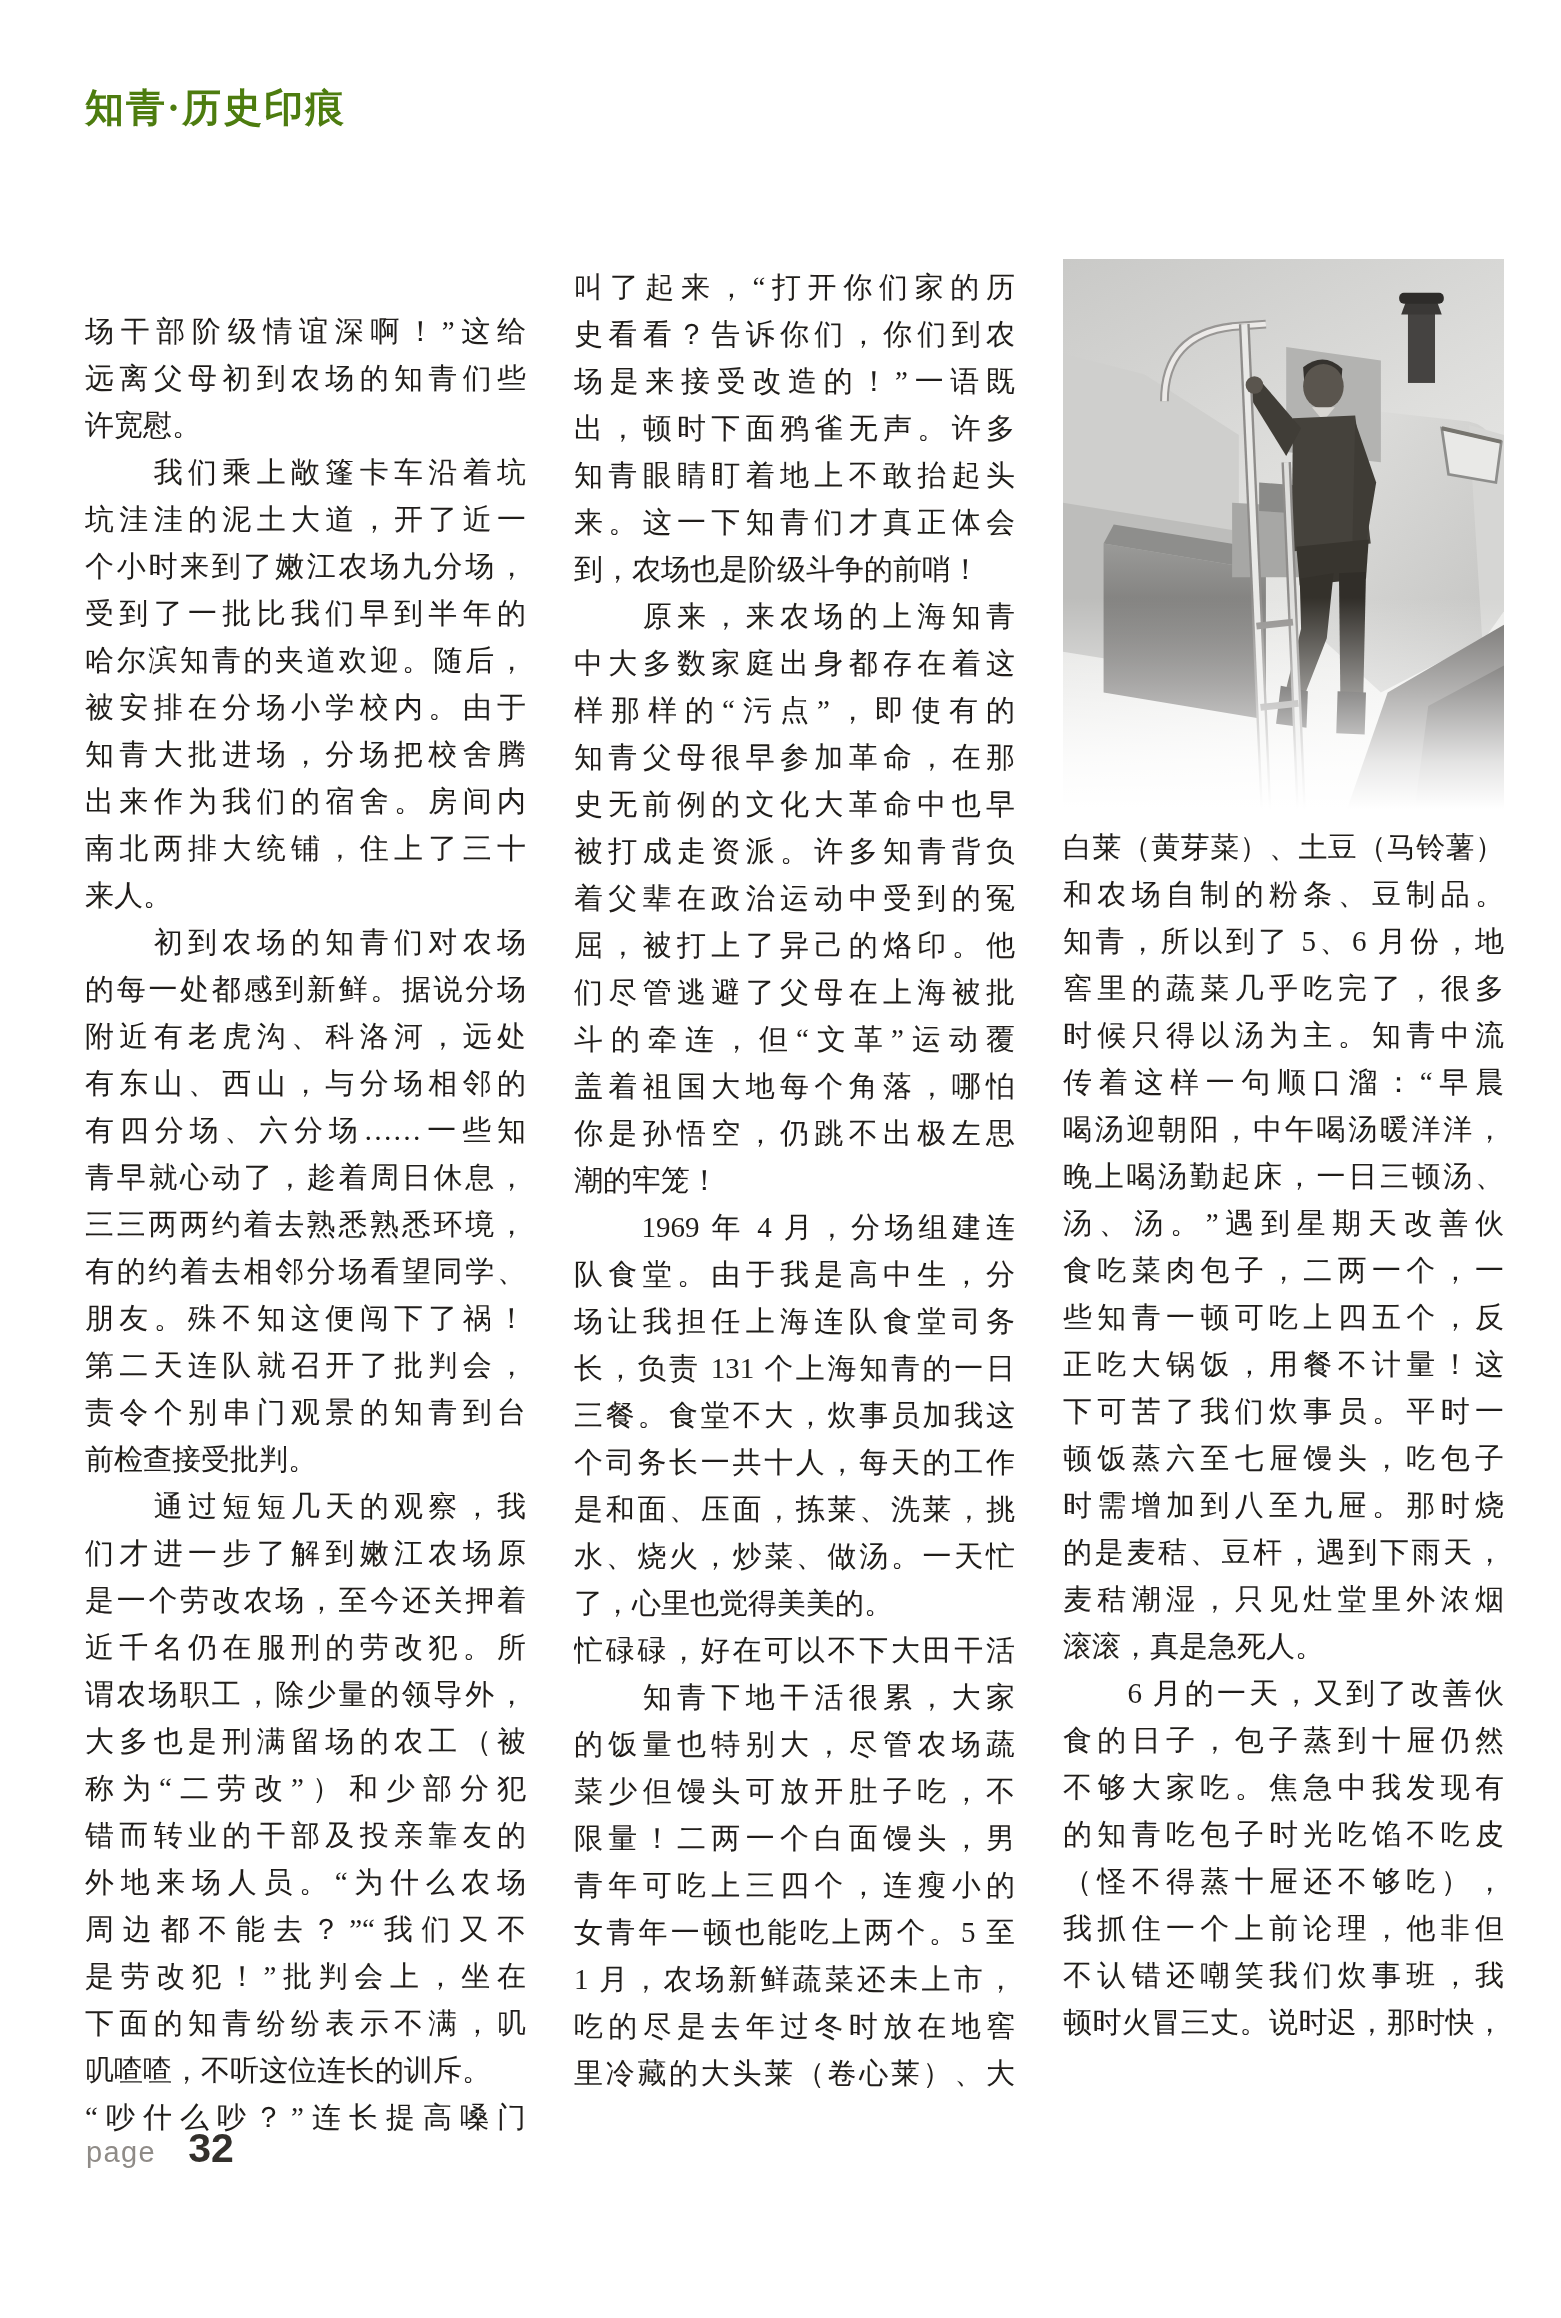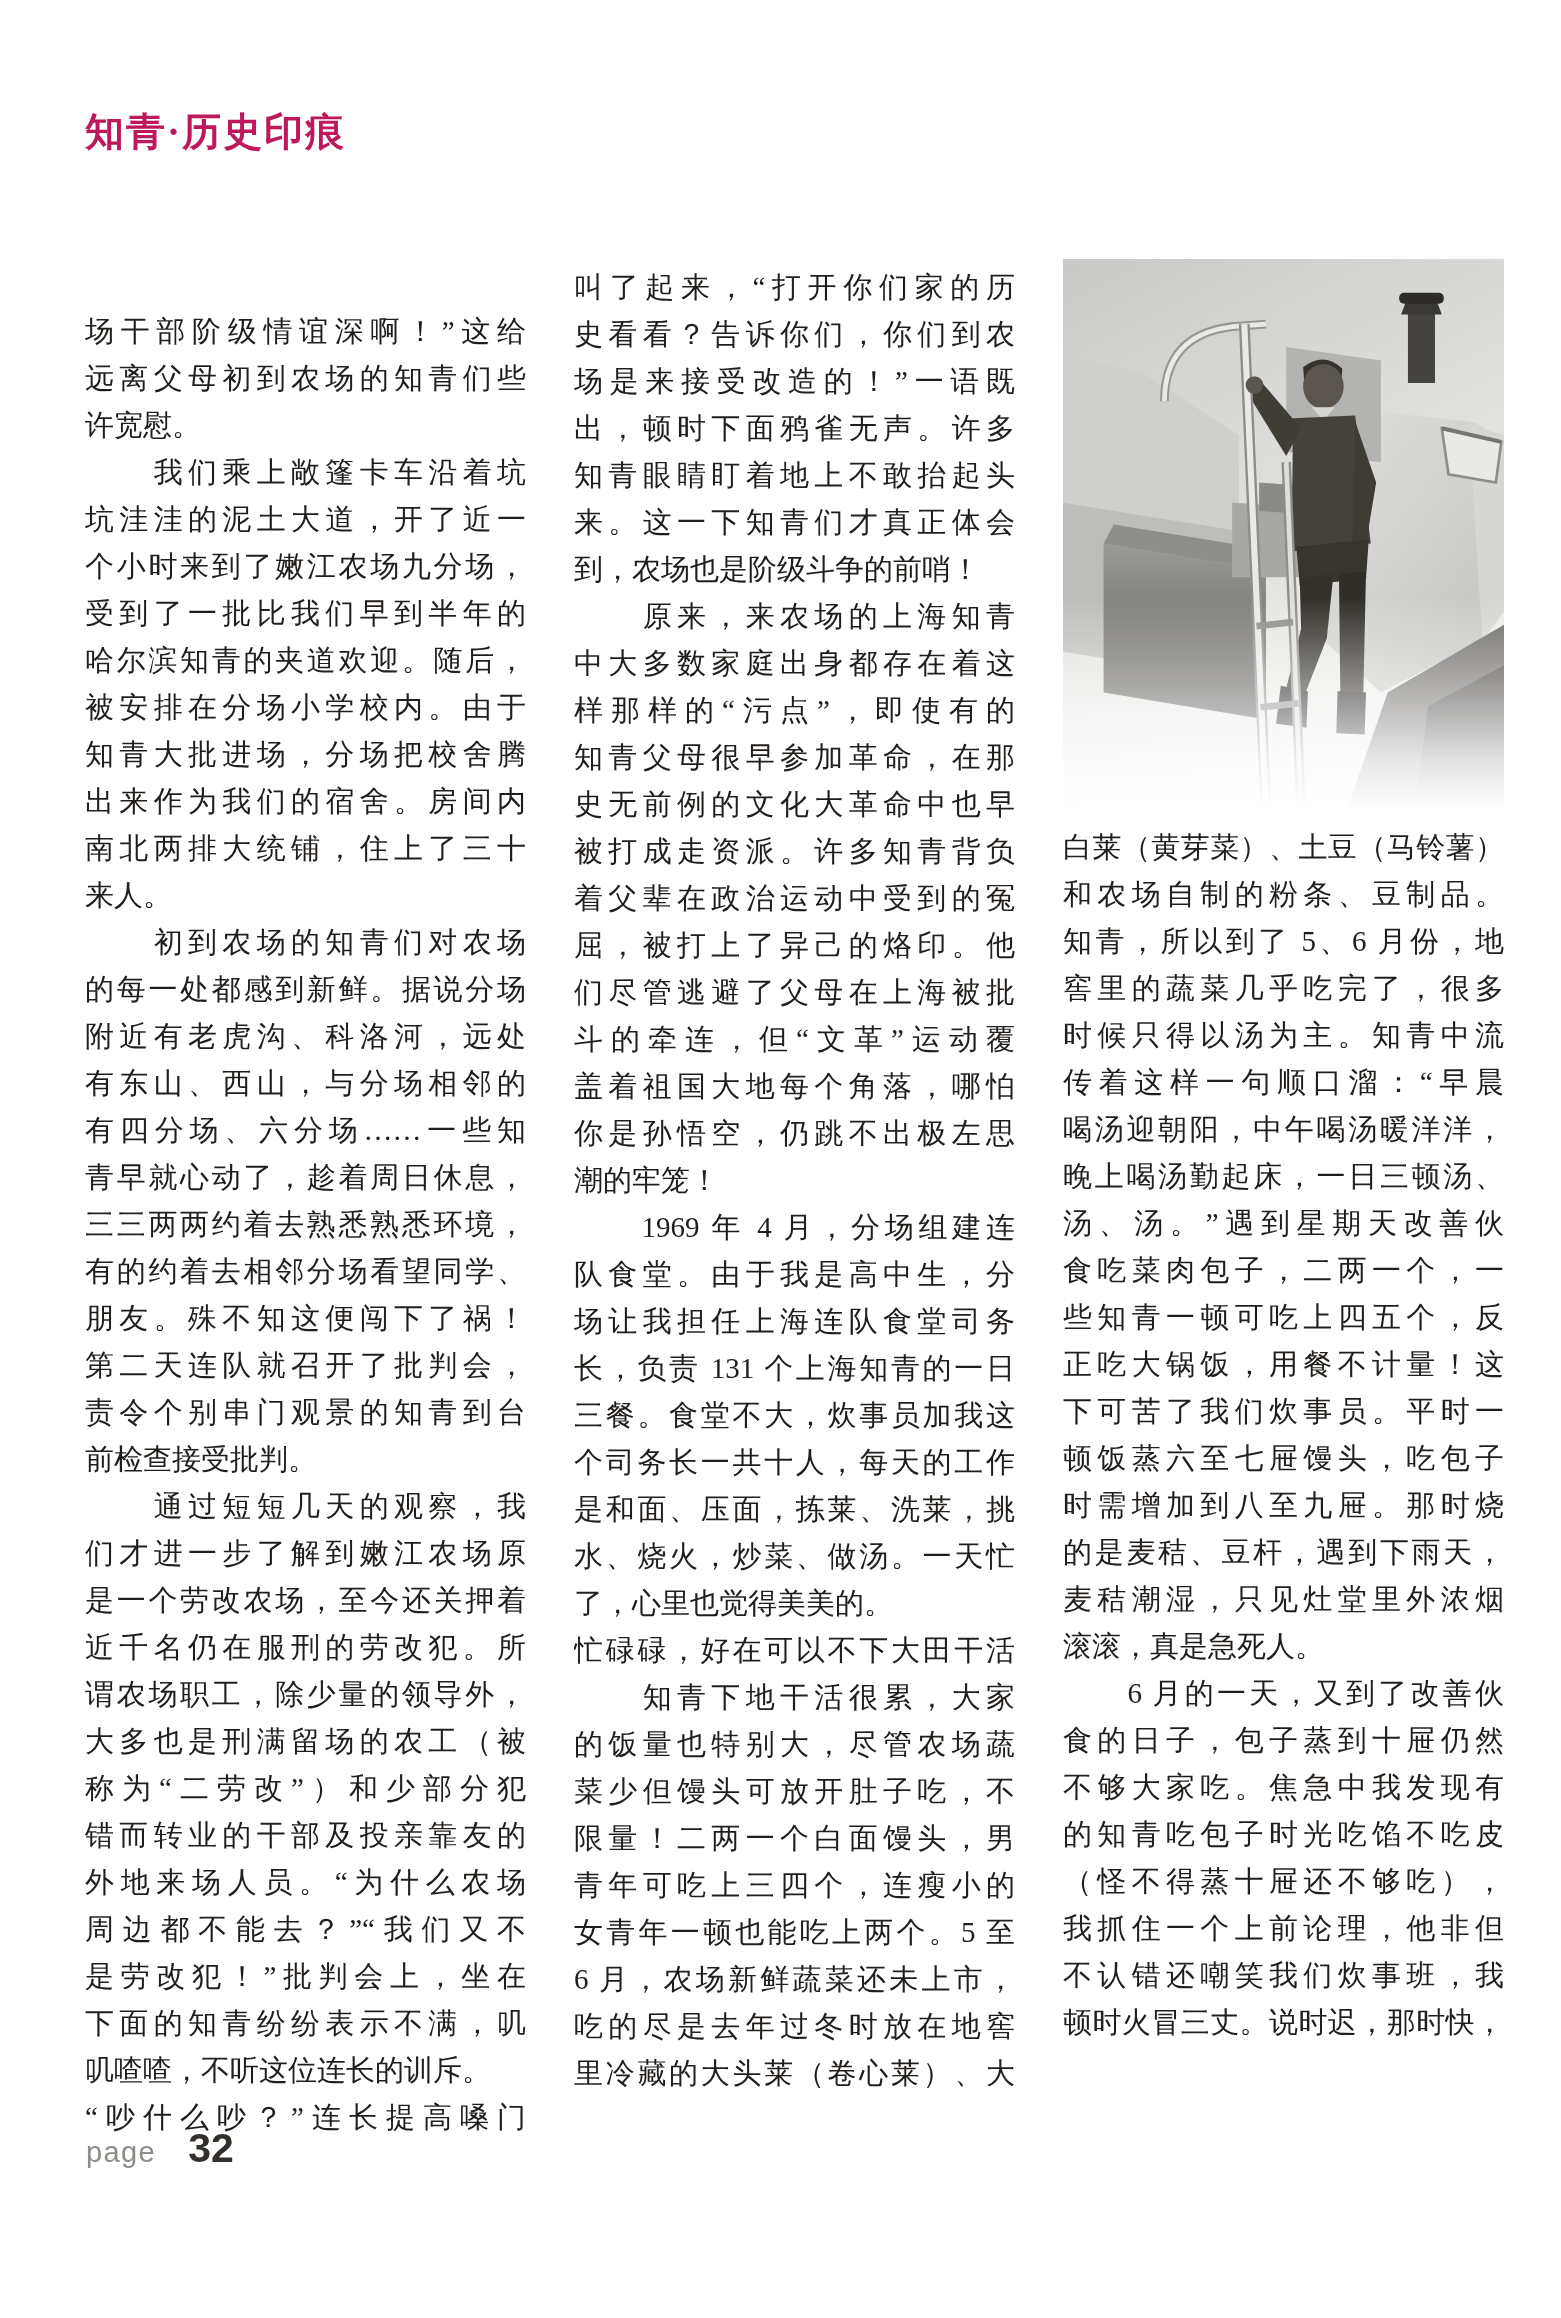--- a/index.html
+++ b/index.html
@@ -3,21 +3,21 @@
 <meta charset="utf-8">
 <style>
   html,body{margin:0;padding:0;background:#e8e8e8;}
   .page{
     position:relative;width:1561px;height:2319px;background:#ffffff;
     margin:0 auto;overflow:hidden;
     font-family:"Liberation Serif","DejaVu Serif",serif;color:#1d1b19;
   }
   .header{
     position:absolute;left:85px;top:81px;
-    font-size:39px;font-weight:700;letter-spacing:2px;color:#be185d;margin-top:24px;
+    font-size:39px;font-weight:700;letter-spacing:2px;color:#4d7c0f;
   }
   .col{position:absolute;width:441px;top:264px;}
   .col1{left:85px;margin-top:44px;}
   .col2{left:574px;}
   .col3{left:1063px;top:824px;}
   .line{
     height:47px;line-height:47px;font-size:29px;
     text-align:justify;text-align-last:justify;
     overflow:hidden;color:#201d1a;
   }
@@ -112,21 +112,21 @@
       <div class="line">是和面、压面，拣莱、洗莱，挑</div>
       <div class="line">水、烧火，炒菜、做汤。一天忙</div>
       <div class="line end">了，心里也觉得美美的。</div>
       <div class="line">忙碌碌，好在可以不下大田干活</div>
       <div class="line">　　知青下地干活很累，大家</div>
       <div class="line">的饭量也特别大，尽管农场蔬</div>
       <div class="line">菜少但馒头可放开肚子吃，不</div>
       <div class="line">限量！二两一个白面馒头，男</div>
       <div class="line">青年可吃上三四个，连瘦小的</div>
       <div class="line">女青年一顿也能吃上两个。5 至</div>
-      <div class="line">6 月，农场新鲜蔬菜还未上市，</div>
+      <div class="line">1 月，农场新鲜蔬菜还未上市，</div>
       <div class="line">吃的尽是去年过冬时放在地窖</div>
       <div class="line">里冷藏的大头莱（卷心莱）、大</div>
     </section>
 
   <figure class="photo" title="黑白照片：一名年轻知青站在康拜因收割机驾驶台上，一手扶着扶梯，面带微笑">
     <svg viewBox="0 0 652 812" preserveAspectRatio="none">
       <defs>
         <linearGradient id="gsky" x1="0" y1="0" x2="0.4" y2="1">
           <stop offset="0" stop-color="#c9c9c7"></stop>
             <stop offset="0.5" stop-color="#dededc"></stop>

